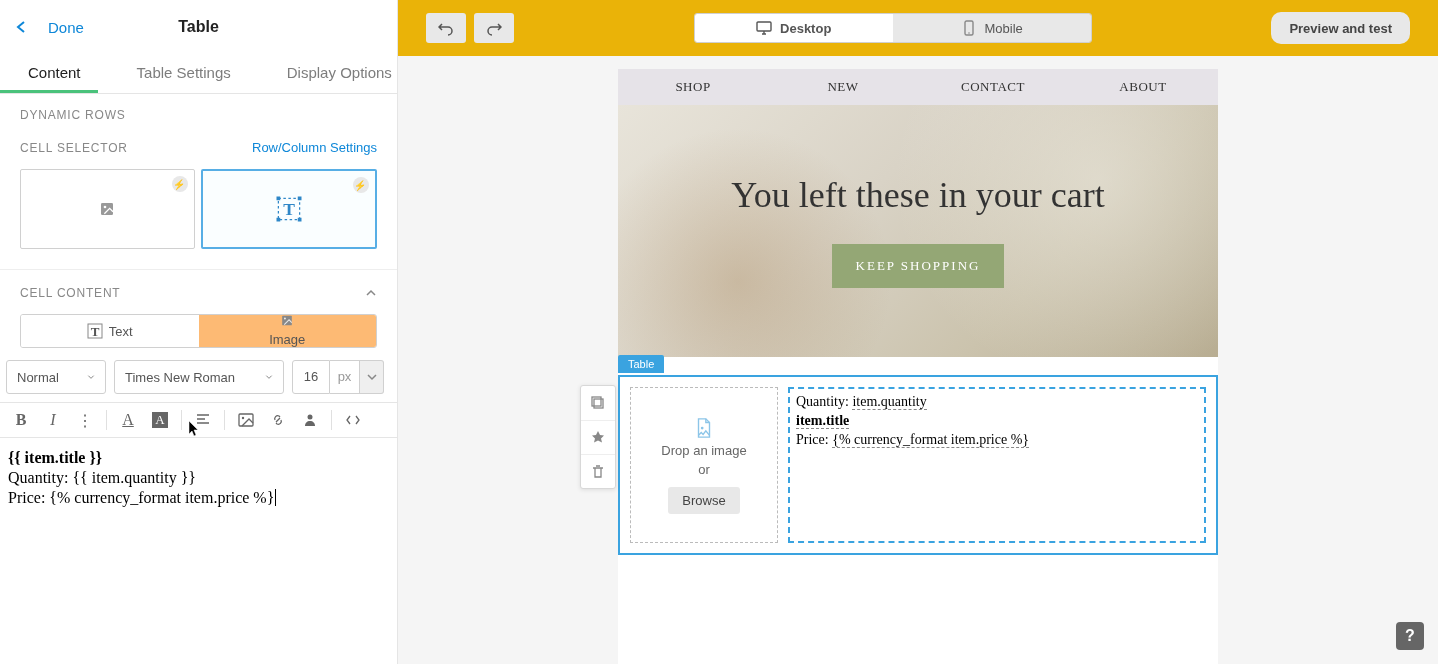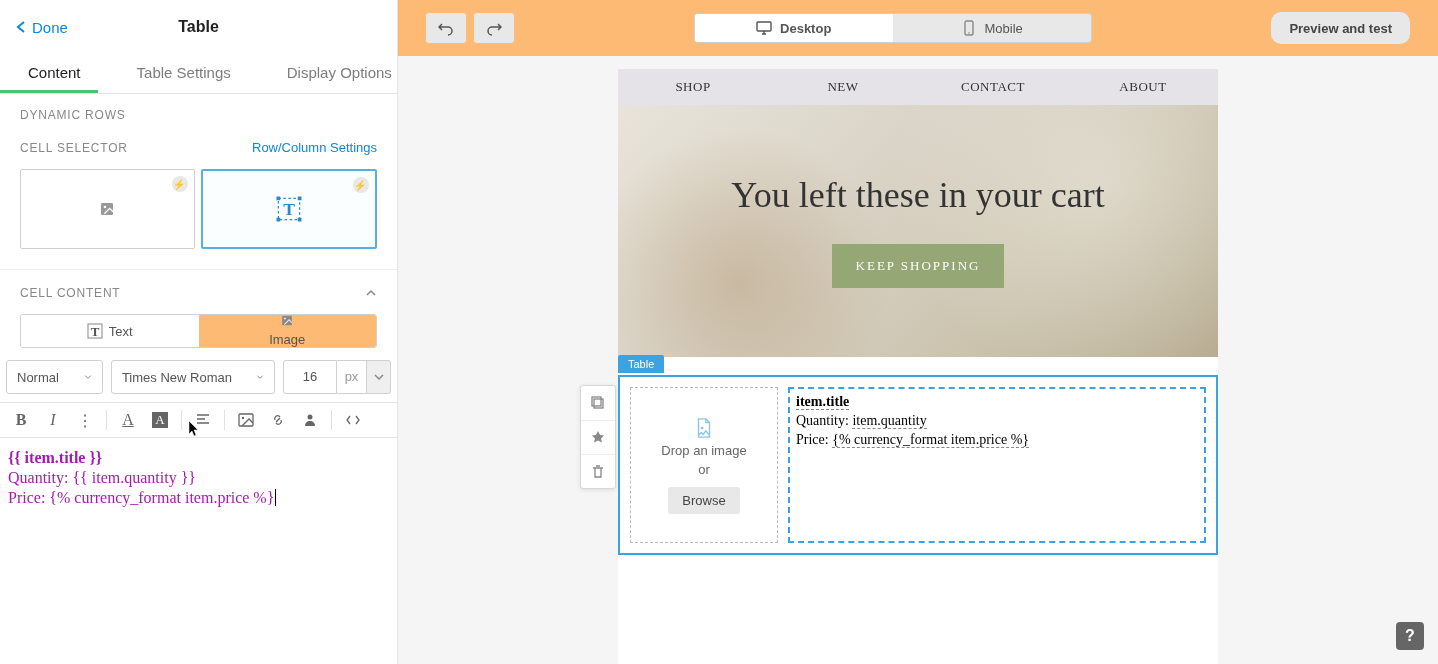--- a/index.html
+++ b/index.html
@@ -1,21 +1,21 @@
 <!DOCTYPE html>
 <html><head>
 <meta charset="utf-8">
 <style>
 * { margin: 0; padding: 0; box-sizing: border-box; }
 body { font-family: -apple-system, BlinkMacSystemFont, "Segoe UI", Helvetica, Arial, sans-serif; background: #fff; width: 1438px; height: 664px; overflow: hidden; position: relative; }
 
 .sidebar { position: absolute; left: 0; top: 0; width: 398px; height: 664px; border-right: 1px solid #e5e5e5; background: #fff; }
 
 .sidebar-header { display: flex; align-items: center; height: 54px; padding: 0 16px; position: relative; }
-.back-btn { display: flex; align-items: center; color: #0e87d8; background: none; border: none; font-size: 15px; cursor: pointer; gap: 4px; }
+.back-btn { display: flex; align-items: center; color: #0e87d8; background: none; border: none; font-size: 15px; cursor: pointer; gap: 20px; }
 .back-arrow { width: 12px; height: 12px; stroke: #0e87d8; stroke-width: 2; fill: none; }
 .sidebar-title { position: absolute; left: 0; right: 0; text-align: center; font-weight: 600; font-size: 16px; color: #222; pointer-events: none; }
 
 .tabs { display: flex; border-bottom: 1px solid #e5e5e5; height: 40px; }
 .tab { flex: none; padding: 0 28px; line-height: 38px; font-size: 15px; color: #7d7d7d; cursor: pointer; }
 .tab.active { color: #222; }
 .tab-indicator { position: absolute; bottom: 0; height: 3px; background: #4ac27b; }
 
 .section { padding: 18px 20px 4px; }
 .section-row { display: flex; align-items: center; justify-content: space-between; }
@@ -32,34 +32,34 @@
 
 .toggle-btns { display: flex; margin: 6px 20px 12px; border: 1px solid #d0d0d0; border-radius: 3px; overflow: hidden; height: 34px; }
 .toggle-btn { flex: 1; display: flex; align-items: center; justify-content: center; gap: 6px; font-size: 13px; color: #555; cursor: pointer; }
 .toggle-btn.active { background: #fff; }
 .toggle-btn.inactive { background: #fdba74; flex-direction: column; }
 
 .edit-toolbar-row1 { display: flex; gap: 8px; padding: 0 6px 8px; }
 .sel { height: 34px; border: 1px solid #d0d0d0; border-radius: 3px; background: #fff; display: flex; align-items: center; padding: 0 10px; font-size: 13px; color: #555; cursor: pointer; justify-content: space-between; }
 .sel .chev-sm { width: 8px; height: 8px; }
 .num-group { display: flex; }
-.num-val { width: 54px; text-align: center; border: 1px solid #d0d0d0; border-radius: 3px 0 0 3px; line-height: 32px; font-size: 13px; color: #555; }
+.num-val { width: 38px; text-align: center; border: 1px solid #d0d0d0; border-radius: 3px 0 0 3px; line-height: 32px; font-size: 13px; color: #555; }
 .num-unit { width: 30px; text-align: center; border: 1px solid #d0d0d0; border-left: none; line-height: 32px; font-size: 13px; color: #999; }
 .num-step { width: 24px; border: 1px solid #d0d0d0; border-left: none; background: #efefef; border-radius: 0 3px 3px 0; cursor: pointer; display: flex; align-items: center; justify-content: center; }
 
 .edit-toolbar-row2 { display: flex; align-items: center; height: 36px; padding: 0 6px; border-top: 1px solid #e5e5e5; border-bottom: 1px solid #e5e5e5; gap: 2px; }
 .tbtn { width: 30px; height: 30px; display: flex; align-items: center; justify-content: center; color: #666; cursor: pointer; border-radius: 3px; }
 .vsep { width: 1px; height: 20px; background: #e0e0e0; margin: 0 4px; }
 .bold-b { font-family: Georgia, serif; font-weight: bold; font-size: 16px; }
 .ital-i { font-family: Georgia, serif; font-style: italic; font-size: 16px; }
 
-.editor-area { padding: 10px 8px; font-family: "Times New Roman", serif; font-size: 16px; line-height: 1.25; color: #a21caf; }
+.editor-area { padding: 10px 8px; font-family: "Times New Roman", serif; font-size: 16px; line-height: 1.25; color: #000000; }
 .cursor-mark { position: absolute; width: 12px; height: 18px; left: 188px; margin-top: -68px; }
 
-.canvas-area { position: absolute; left: 398px; top: 0; right: 0; height: 664px; background: #fdba74; }
+.canvas-area { position: absolute; left: 398px; top: 0; right: 0; height: 664px; background: #eab308; }
 .canvas-header { height: 56px; display: flex; align-items: center; padding: 0 28px; }
 .hdr-left { display: flex; gap: 8px; }
 .hdr-btn { width: 40px; height: 30px; background: #e8e8e8; border-radius: 3px; display: flex; align-items: center; justify-content: center; cursor: pointer; color: #555; }
 .hdr-center { display: flex; margin: 0 auto; border: 1px solid #d0d0d0; border-radius: 3px; overflow: hidden; height: 30px; }
 .hdr-tab { width: 198px; display: flex; align-items: center; justify-content: center; gap: 8px; font-size: 13px; color: #555; cursor: pointer; }
 .hdr-tab.active { background: #fff; font-weight: 600; }
 .hdr-tab.inactive { background: #e8e8e8; }
 .preview-btn { height: 32px; padding: 0 18px; background: #e8e8e8; border-radius: 10px; display: flex; align-items: center; font-size: 13px; font-weight: 600; color: #444; cursor: pointer; }
 
 .canvas-body { position: absolute; top: 56px; left: 0; right: 0; bottom: 0; background: #f5f5f5; display: flex; justify-content: center; }
@@ -330,22 +330,22 @@
                 <path d="M6 2h8l4 4v16H6z" fill="none" stroke="#8cc5e8" stroke-width="1.5"></path>
                 <path d="M14 2v4h4" fill="none" stroke="#8cc5e8" stroke-width="1.5"></path>
                 <circle cx="10" cy="12" r="1.5" fill="#8cc5e8"></circle>
                 <path d="M6 20l3-3 2 2 3-4 4 5" fill="none" stroke="#8cc5e8" stroke-width="1.5"></path>
               </svg>
             <div>Drop an image</div>
             <div>or</div>
             <div class="browse">Browse</div>
           </div>
           <div class="table-cell-text">
+            <div><span>Quantity: </span><span class="field-token">item.quantity</span></div>
             <div><b class="field-token">item.title</b></div>
-            <div><span>Quantity: </span><span class="field-token">item.quantity</span></div>
             <div><span>Price: </span><span class="field-token">{% currency_format item.price %}</span></div>
           </div>
         </div>
       </div>
 
     </div>
   </div>
 
 </div>
 

